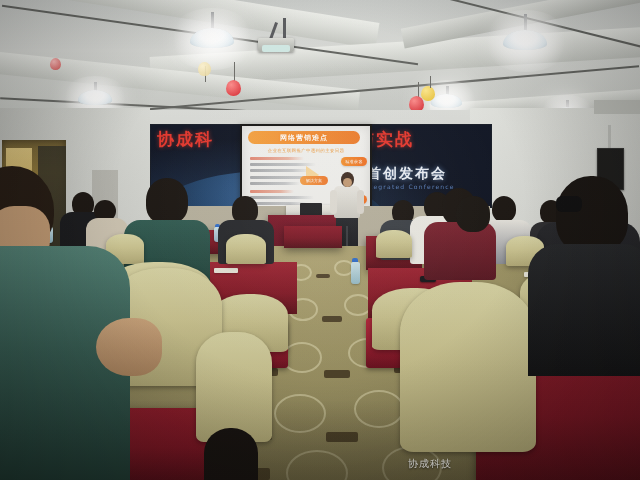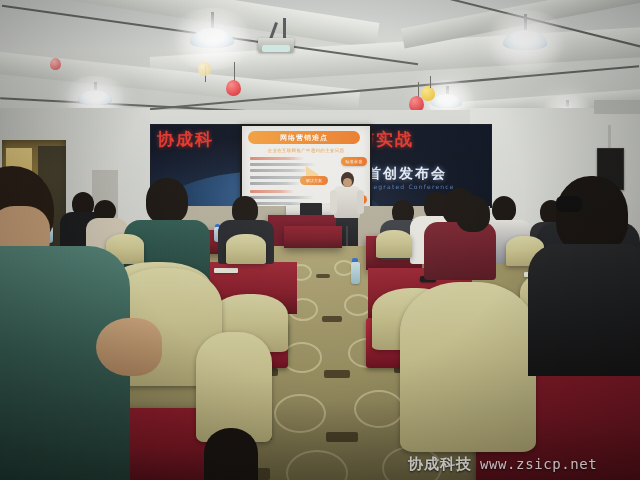--- a/index.html
+++ b/index.html
@@ -164,21 +164,21 @@
   
   .grade{left:0;top:0;width:640px;height:480px;pointer-events:none;
      background:
        radial-gradient(ellipse at 50% 42%, rgba(255,255,255,.05) 0%, rgba(0,0,0,0) 45%, rgba(0,0,0,.30) 100%);}
   .warm{left:0;top:0;width:640px;height:480px;pointer-events:none;
      background:linear-gradient(180deg,rgba(255,245,225,.05),rgba(30,25,10,.12));}
 
   
   .watermark{left:408px;top:452px;width:228px;height:24px;
      display:flex;align-items:center;gap:8px;}
-  .wmCn{color:rgba(228,228,228,.80);font-size:15px;font-weight:bold;letter-spacing:1px;
+  .wmCn{color:rgba(228,228,228,.80);font-size:10px;font-weight:normal;letter-spacing:1px;
      text-shadow:0 1px 2px rgba(0,0,0,.75);}
   .wmUrl{color:rgba(228,228,228,.80);font-size:14px;letter-spacing:.6px;
      font-family:"DejaVu Sans Mono","Liberation Mono",monospace;
      text-shadow:0 1px 2px rgba(0,0,0,.75);}
 </style>
 </head>
 <body>
 
 <div class="stage">
 
@@ -439,16 +439,15 @@
 
   <div class="abs" style="left:204px;top:428px;width:54px;height:52px;border-radius:48% 48% 0 0;background:#151110;"></div>
 
   <div class="abs" style="left:456px;top:196px;width:34px;height:36px;border-radius:48% 48% 42% 42%;background:#171310;"></div>
 
   <div class="abs warm"></div>
   <div class="abs grade"></div>
 
   <div class="abs watermark">
     <span class="wmCn">协成科技</span>
-    <span class="wmUrl">www.zsicp.net</span>
   </div>
 
 </div>
 
 </body></html>

